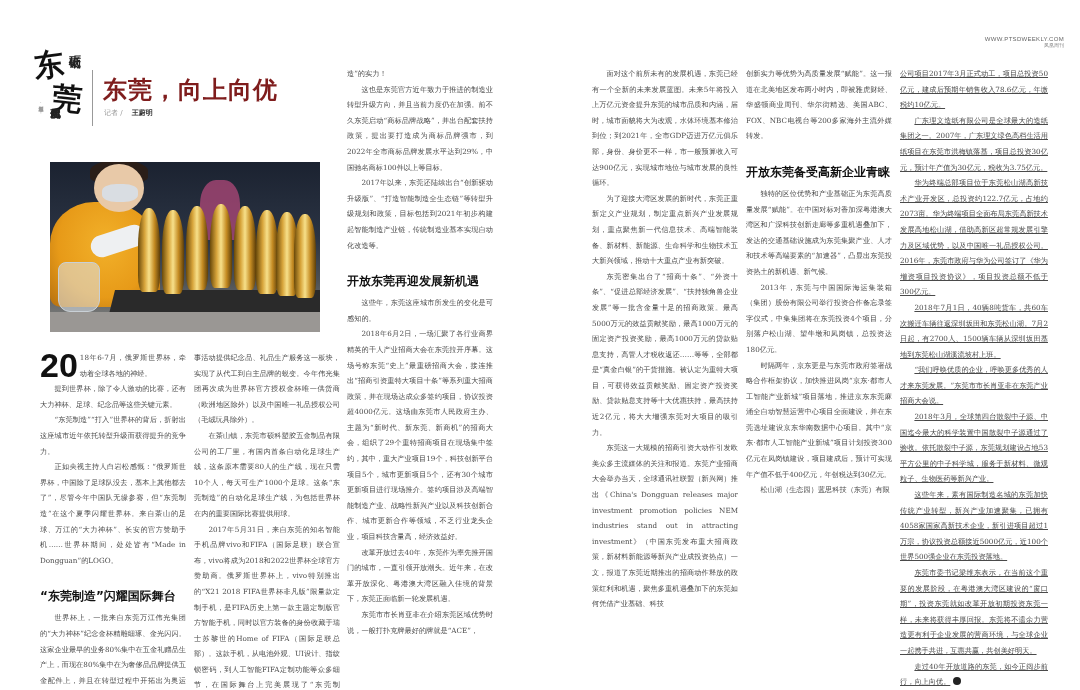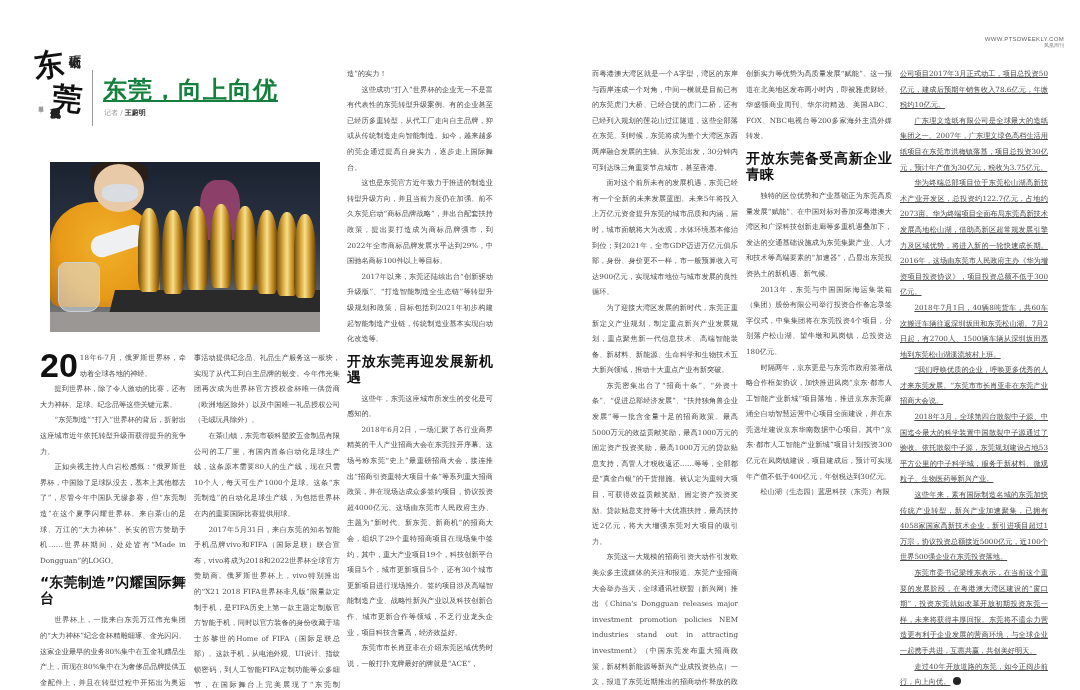--- a/index.html
+++ b/index.html
@@ -12,41 +12,41 @@
 
   .series { position: absolute; left: 30px; top: 44px; width: 60px; height: 90px; }
   .series .big1 { position: absolute; left: 4px; top: 6px; font-size: 30px; font-weight: 900; color: #111; font-family: "DejaVu Serif", serif; line-height: 1; transform: rotate(-8deg); }
   .series .big2 { position: absolute; left: 22px; top: 40px; font-size: 30px; font-weight: 900; color: #111; font-family: "DejaVu Serif", serif; line-height: 1; transform: rotate(6deg); }
   .series .vert-top { position: absolute; left: 36px; top: 2px; writing-mode: vertical-rl; font-size: 12px; font-weight: 700; color: #222; font-family: "DejaVu Sans", sans-serif; letter-spacing: 0; }
   .series .vert-mid { position: absolute; left: 20px; top: 56px; writing-mode: vertical-rl; font-size: 10px; font-weight: 700; color: #222; font-family: "DejaVu Sans", sans-serif; letter-spacing: 0; line-height: 1; }
   .series .vert-small { position: absolute; left: 8px; top: 58px; writing-mode: vertical-rl; font-size: 5px; color: #999; font-family: "DejaVu Sans", sans-serif; }
 
   .divider-v { position: absolute; left: 92px; top: 70px; width: 1px; height: 56px; background: #999; }
 
-  .title { position: absolute; left: 103px; top: 74px; font-family: "DejaVu Sans", sans-serif; font-weight: 700; font-size: 24px; color: #15803d; letter-spacing: 1px; text-decoration: underline; }
+  .title { position: absolute; left: 103px; top: 74px; font-family: "DejaVu Sans", sans-serif; font-weight: 700; font-size: 24px; color: #7f1d1d; letter-spacing: 1px; }
   .byline { position: absolute; left: 104px; top: 108px; font-family: "DejaVu Sans", sans-serif; font-size: 7px; color: #999; }
-  .byline .name { color: #333; font-weight: 700; }
+  .byline .name { color: #333; font-weight: 700; margin-left: 7px; }
 
   .photo { position: absolute; left: 50px; top: 162px; width: 270px; height: 170px; overflow: hidden; background: #1d2530; }
   .photo .bg { position: absolute; inset: 0; background: linear-gradient(180deg, #1b2230 0%, #2b3444 45%, #4d5155 70%, #8a8a86 100%); }
   .photo .worker { position: absolute; left: 0; top: 40px; width: 110px; height: 105px; background: radial-gradient(ellipse at 50% 40%, #f2b12a 0%, #e79a18 60%, #b46f10 100%); border-radius: 40% 50% 10% 10%; }
   .photo .head { position: absolute; left: 44px; top: 2px; width: 50px; height: 48px; border-radius: 50%; background: #e8c9a8; }
   .photo .hair { position: absolute; left: 40px; top: -2px; width: 58px; height: 22px; border-radius: 50% 50% 20% 20%; background: #2a1e18; }
   .photo .mask { position: absolute; left: 52px; top: 22px; width: 36px; height: 18px; border-radius: 40%; background: #d9dde2; }
   .photo .glove { position: absolute; left: 40px; top: 68px; width: 56px; height: 22px; border-radius: 12px; background: #eef0f2; transform: rotate(-18deg); }
   .photo .pink { position: absolute; left: 150px; top: 18px; width: 40px; height: 60px; border-radius: 40% 40% 10% 10%; background: #b0487a; opacity: 0.75; }
   .photo .tray { position: absolute; left: 60px; top: 128px; width: 220px; height: 40px; background: #2a2a2a; transform: skewX(-14deg); }
   .photo .counter { position: absolute; left: 0; top: 150px; width: 270px; height: 22px; background: #9a9794; }
   .photo .trophy { position: absolute; width: 22px; height: 84px; border-radius: 46% 46% 20% 20%; background: linear-gradient(90deg, #6a4a0a 0%, #d7a43b 30%, #f7e08a 50%, #c48b23 75%, #5e3f08 100%); }
   .photo .bottle { position: absolute; left: 8px; top: 100px; width: 42px; height: 50px; border-radius: 8px 8px 12px 12px; background: rgba(220,228,235,0.55); border: 1px solid #c9d0d6; }
 
   .col { position: absolute; font-size: 7.2px; line-height: 15.6px; color: #4a4a4a; text-align: justify; }
   .col p { text-indent: 2em; }
   .col p.noindent { text-indent: 0; }
-  .col h3 { font-family: "DejaVu Sans", sans-serif; font-weight: 700; font-size: 14px; color: #111; margin: 6px 0 6px 0; line-height: 16px; text-indent: 0; }
+  .col h3 { font-family: "DejaVu Sans", sans-serif; font-weight: 700; font-size: 12px; color: #111; margin: 20px 0 6px 0; line-height: 16px; text-indent: 0; }
 
   .dropcap-wrap { position: relative; }
   .dropcap { float: left; font-family: "Liberation Sans", sans-serif; font-weight: 700; font-size: 34px; line-height: 30px; color: #111; margin: 0 2px -2px 0; }
 
   .c1 { left: 40px; top: 350px; width: 146px; }
   .c2 { left: 194px; top: 350px; width: 146px; }
   .c3 { left: 347px; top: 66px; width: 146px; }
   .c5 { left: 592px; top: 66px; width: 146px; }
   .c6 { left: 746px; top: 66px; width: 146px; }
   .c7 { left: 900px; top: 66px; width: 148px; text-decoration: underline; }
@@ -109,49 +109,48 @@
 </div>
 
 <div class="col c2">
   <p class="noindent">事活动提供纪念品、礼品生产服务这一板块，实现了从代工到自主品牌的蜕变。今年伟光集团再次成为世界杯官方授权金杯唯一供货商（欧洲地区除外）以及中国唯一礼品授权公司（毛绒玩具除外）。</p>
   <p>在茶山镇，东莞市硕科塑胶五金制品有限公司的工厂里，有国内首条自动化足球生产线，这条原本需要80人的生产线，现在只需10个人，每天可生产1000个足球。这条“东莞制造”的自动化足球生产线，为包括世界杯在内的重要国际比赛提供用球。</p>
   <p>2017年5月31日，来自东莞的知名智能手机品牌vivo和FIFA（国际足联）联合宣布，vivo将成为2018和2022世界杯全球官方赞助商。俄罗斯世界杯上，vivo特别推出的“X21 2018 FIFA世界杯非凡版”限量款定制手机，是FIFA历史上第一款主题定制版官方智能手机，同时以官方装备的身份收藏于瑞士苏黎世的Home of FIFA（国际足联总部）。这款手机，从电池外观、UI设计、指纹锁密码，到人工智能FIFA定制功能等众多细节，在国际舞台上完美展现了“东莞制造”、“东莞智</p>
 </div>
 
 <div class="col c3">
   <p class="noindent">造”的实力！</p>
-  <p>这些成功“打入”世界杯的企业无一不是富有代表性的东莞转型升级案例。有的企业甚至已经历多重转型，从代工厂走向自主品牌，抑或从传统制造走向智能制造。如今，越来越多的莞企通过提高自身实力，逐步走上国际舞台。</p>
   <p>这也是东莞官方近年致力于推进的制造业转型升级方向，并且当前力度仍在加强。前不久东莞启动“商标品牌战略”，并出台配套扶持政策，提出要打造成为商标品牌强市，到2022年全市商标品牌发展水平达到29%，中国驰名商标100件以上等目标。</p>
   <p>2017年以来，东莞还陆续出台“创新驱动升级版”、“打造智能制造全生态链”等转型升级规划和政策，目标包括到2021年初步构建起智能制造产业链，传统制造业基本实现自动化改造等。</p>
   <h3>开放东莞再迎发展新机遇</h3>
   <p>这些年，东莞这座城市所发生的变化是可感知的。</p>
   <p>2018年6月2日，一场汇聚了各行业商界精英的千人产业招商大会在东莞拉开序幕。这场号称东莞“史上”最重磅招商大会，接连推出“招商引资重特大项目十条”等系列重大招商政策，并在现场达成众多签约项目，协议投资超4000亿元。这场由东莞市人民政府主办、主题为“新时代、新东莞、新商机”的招商大会，组织了29个重特招商项目在现场集中签约，其中，重大产业项目19个，科技创新平台项目5个，城市更新项目5个，还有30个城市更新项目进行现场推介。签约项目涉及高端智能制造产业、战略性新兴产业以及科技创新合作、城市更新合作等领域，不乏行业龙头企业，项目科技含量高，经济效益好。</p>
+  <p>改革开放过去40年，东莞作为率先推开国门的城市，一直引领开放潮头。近年来，在改革开放深化、粤港澳大湾区融入佳境的背景下，东莞正面临新一轮发展机遇。</p>
   <p>东莞市市长肖亚非在介绍东莞区域优势时说，一般打扑克牌最好的牌就是“ACE”，</p>
 </div>
 
 <div class="col c5">
-  <p class="noindent">而粤港澳大湾区就是一个A字型，湾区的东岸与西岸连成一个对角，中间一横就是目前已有的东莞虎门大桥、已经合拢的虎门二桥，还有已经列入规划的莲花山过江隧道，这些全部落在东莞。到时候，东莞将成为整个大湾区东西两岸融合发展的主轴。从东莞出发，30分钟内可到达珠三角重要节点城市，甚至香港。</p>
   <p>面对这个前所未有的发展机遇，东莞已经有一个全新的未来发展蓝图。未来5年将投入上万亿元资金提升东莞的城市品质和内涵，届时，城市面貌将大为改观，水体环境基本修治到位；到2021年，全市GDP迈进万亿元俱乐部，身份、身价更不一样，市一般预算收入可达900亿元，实现城市地位与城市发展的良性循环。</p>
   <p>为了迎接大湾区发展的新时代，东莞正重新定义产业规划，制定重点新兴产业发展规划，重点聚焦新一代信息技术、高端智能装备、新材料、新能源、生命科学和生物技术五大新兴领域，推动十大重点产业有新突破。</p>
   <p>东莞密集出台了“招商十条”、“外资十条”、“促进总部经济发展”、“扶持独角兽企业发展”等一批含金量十足的招商政策。最高5000万元的效益贡献奖励，最高1000万元的固定资产投资奖励，最高1000万元的贷款贴息支持，高管人才税收返还……等等，全部都是“真金白银”的干货措施。被认定为重特大项目，可获得效益贡献奖励、固定资产投资奖励、贷款贴息支持等十大优惠扶持，最高扶持近2亿元，将大大增强东莞对大项目的吸引力。</p>
   <p>东莞这一大规模的招商引资大动作引发欧美众多主流媒体的关注和报道。东莞产业招商大会举办当天，全球通讯社联盟（新兴网）推出《China's Dongguan releases major investment promotion policies NEM industries stand out in attracting investment》（中国东莞发布重大招商政策，新材料新能源等新兴产业成投资热点）一文，报道了东莞近期推出的招商动作释放的政策红利和机遇，聚焦多重机遇叠加下的东莞如何凭借产业基础、科技</p>
 </div>
 
 <div class="col c6">
   <p class="noindent">创新实力等优势为高质量发展“赋能”。这一报道在北美地区发布两小时内，即被雅虎财经、华盛顿商业周刊、华尔街精选、美国ABC、FOX、NBC电视台等200多家海外主流外媒转发。</p>
   <h3>开放东莞备受高新企业青睐</h3>
   <p>独特的区位优势和产业基础正为东莞高质量发展“赋能”。在中国对标对香加深粤港澳大湾区和广深科技创新走廊等多重机遇叠加下，发达的交通基础设施成为东莞集聚产业、人才和技术等高端要素的“加速器”，凸显出东莞投资热土的新机遇、新气候。</p>
   <p>2013年，东莞与中国国际海运集装箱（集团）股份有限公司举行投资合作备忘录签字仪式，中集集团将在东莞投资4个项目，分别落户松山湖、望牛墩和凤岗镇，总投资达180亿元。</p>
   <p>时隔两年，京东更是与东莞市政府签署战略合作框架协议，加快推进凤岗“京东·都市人工智能产业新城”项目落地，推进京东东莞麻涌全自动智慧运营中心项目全面建设，并在东莞选址建设京东华南数据中心项目。其中“京东·都市人工智能产业新城”项目计划投资300亿元在凤岗镇建设，项目建成后，预计可实现年产值不低于400亿元，年创税达到30亿元。</p>
   <p>松山湖（生态园）蓝思科技（东莞）有限</p>
 </div>
 
 <div class="col c7">
   <p class="noindent">公司项目2017年3月正式动工，项目总投资50亿元，建成后预期年销售收入78.6亿元，年缴税约10亿元。</p>
   <p>广东理文造纸有限公司是全球最大的造纸集团之一。2007年，广东理文绿色高档生活用纸项目在东莞市洪梅镇落基，项目总投资30亿元，预计年产值为30亿元，税收为3.75亿元。</p>
-  <p>华为终端总部项目位于东莞松山湖高新技术产业开发区，总投资约122.7亿元，占地约2073亩。华为终端项目全面布局东莞高新技术发展高地松山湖，借助高新区超常规发展引擎力及区域优势，将进入新的一轮快速成长期。2016年，这场由东莞市人民政府主办《华为增资项目投资协议》，项目投资总额不低于300亿元。</p>
+  <p>华为终端总部项目位于东莞松山湖高新技术产业开发区，总投资约122.7亿元，占地约2073亩。华为终端项目全面布局东莞高新技术发展高地松山湖，借助高新区超常规发展引擎力及区域优势，以及中国唯一礼品授权公司。2016年，东莞市政府与华为公司签订了《华为增资项目投资协议》，项目投资总额不低于300亿元。</p>
   <p>2018年7月1日，40辆8吨货车，共60车次搬迁车辆往返深圳坂田和东莞松山湖。7月2日起，有2700人、1500辆车辆从深圳坂田基地到东莞松山湖溪流坡村上班。</p>
   <p>“我们呼唤优质的企业，呼唤更多优秀的人才来东莞发展。”东莞市市长肖亚非在东莞产业招商大会说。</p>
   <p>2018年3月，全球第四台散裂中子源、中国迄今最大的科学装置中国散裂中子源通过了验收。依托散裂中子源，东莞规划建设占地53平方公里的中子科学城，服务于新材料、微观粒子、生物医药等新兴产业。</p>
   <p>这些年来，素有国际制造名城的东莞加快传统产业转型，新兴产业加速聚集，已拥有4058家国家高新技术企业，新引进项目超过1万宗，协议投资总额接近5000亿元，近100个世界500强企业在东莞投资落地。</p>
   <p>东莞市委书记梁维东表示，在当前这个重要的发展阶段，在粤港澳大湾区建设的“窗口期”，投资东莞就如改革开放初期投资东莞一样，未来将获得丰厚回报。东莞将不遗余力营造更有利于企业发展的营商环境，与全球企业一起携手共进，互惠共赢，共创美好明天。</p>
   <p><span>走过40年开放道路的东莞，如今正阔步前行，向上向优。</span><span class="end-mark"></span></p>
 </div>
 
 </body></html>

